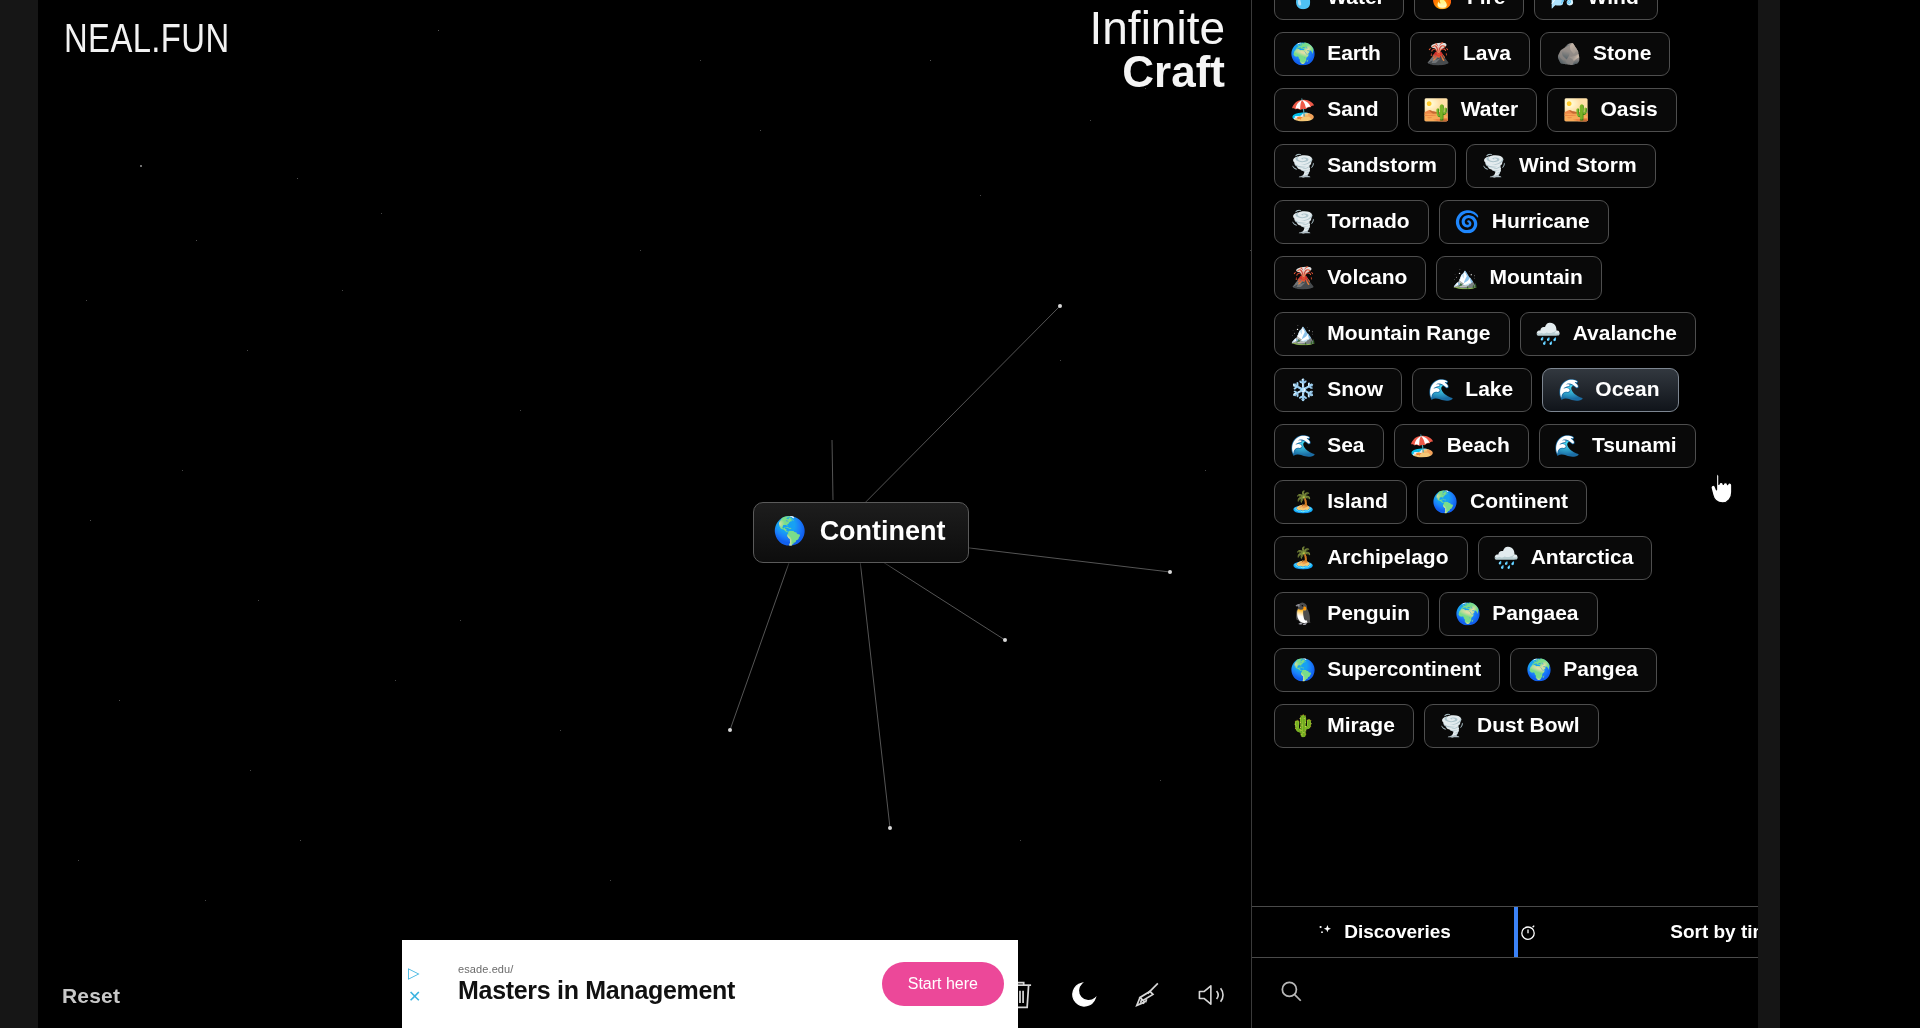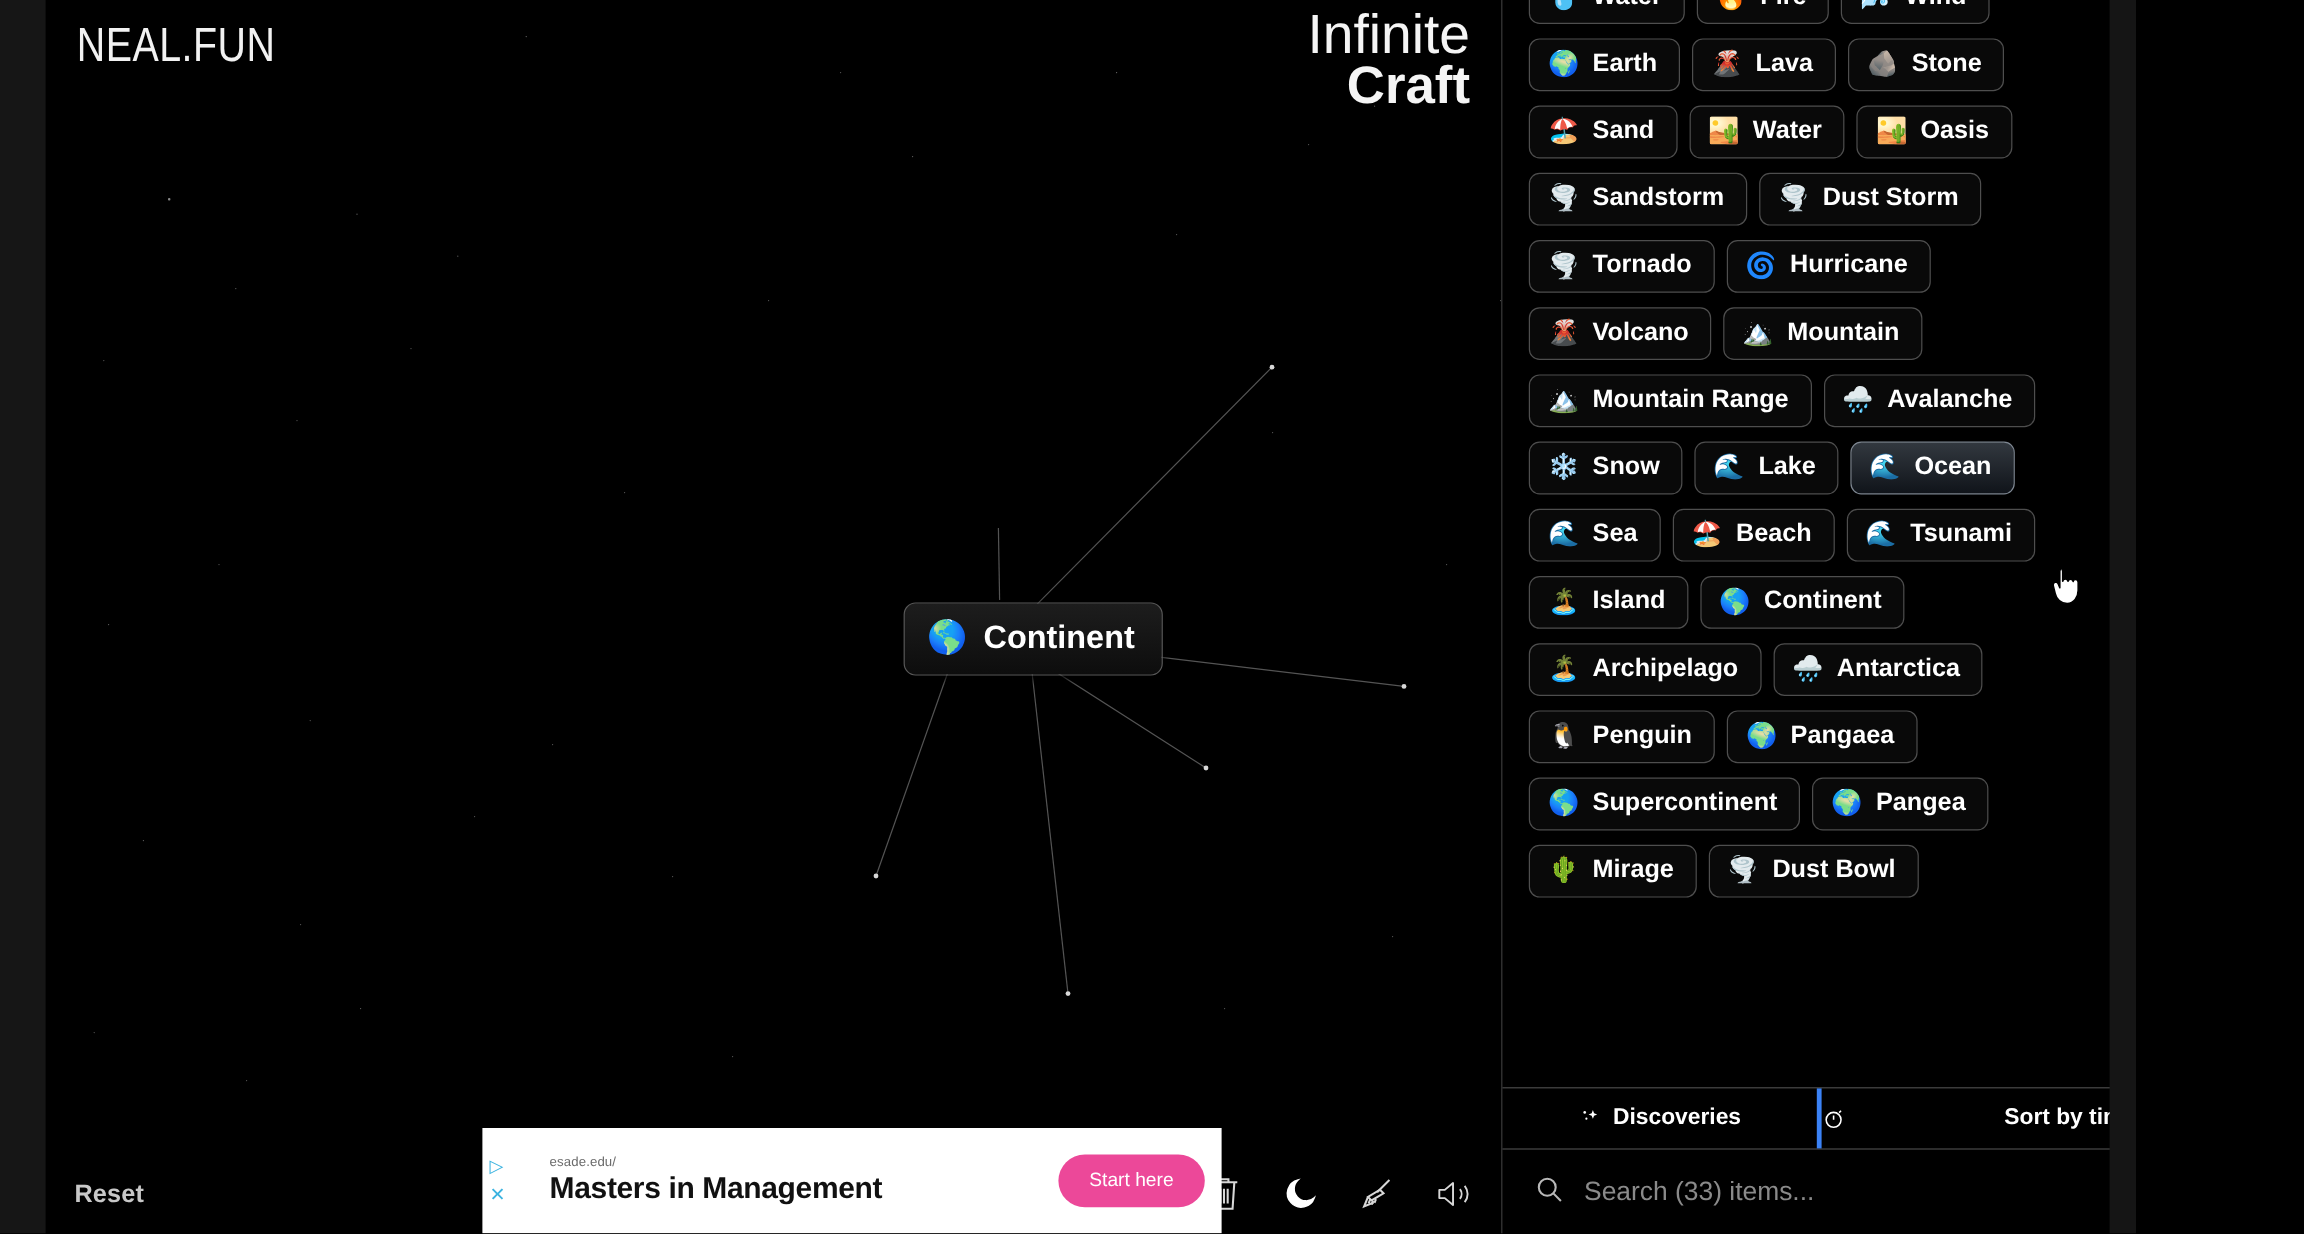--- a/index.html
+++ b/index.html
@@ -451,21 +451,21 @@
         <div class="item">
           <span class="emoji">🏜️</span>
           <span>Oasis</span>
         </div>
         <div class="item">
           <span class="emoji">🌪️</span>
           <span>Sandstorm</span>
         </div>
         <div class="item">
           <span class="emoji">🌪️</span>
-          <span>Dust Storm</span>
+          <span>Wind Storm</span>
         </div>
         <div class="item">
           <span class="emoji">🌪️</span>
           <span>Tornado</span>
         </div>
         <div class="item">
           <span class="emoji">🌀</span>
           <span>Hurricane</span>
         </div>
         <div class="item">
@@ -573,21 +573,20 @@
       </div>
     </div>
 
     <div class="search-row">
       <span class="magnifier">
         <svg width="26" height="26" viewBox="0 0 24 24" fill="none" stroke="#b8b8b8" stroke-width="1.6">
           <circle cx="10.5" cy="10.5" r="6.5"></circle>
           <path d="M15.4 15.4L21 21"></path>
         </svg>
       </span>
-      <input class="search-input" type="text" placeholder="Search (33) items..." style="">
     </div>
   </div>
 
   <div class="cursor" style="left:1709px; top:471px;">
     <svg width="30" height="38" viewBox="0 0 30 38">
       <path d="M7.5 2.5c1.5 0 2.4 1.1 2.4 2.5v8.4c.2-1.2 1-2 2.2-2 1.2 0 2.1.8 2.2 2 .2-1.1 1-1.8 2.1-1.8 1.2 0 2.1.8 2.2 2 .2-1 1-1.7 2-1.7 1.3 0 2.2 1 2.2 2.4v6.6c0 6-3.6 11-9.2 11-5.3 0-8.9-3.6-9.9-8.2l-1.6-6.4c-.4-1.5.3-2.7 1.6-3 1.1-.3 2.1.3 2.6 1.5l1.2 3V5c0-1.4.9-2.5 2.4-2.5z" fill="#ffffff" stroke="#000000" stroke-width="1.3" stroke-linejoin="round"></path>
     </svg>
   </div>
 
 </div>

